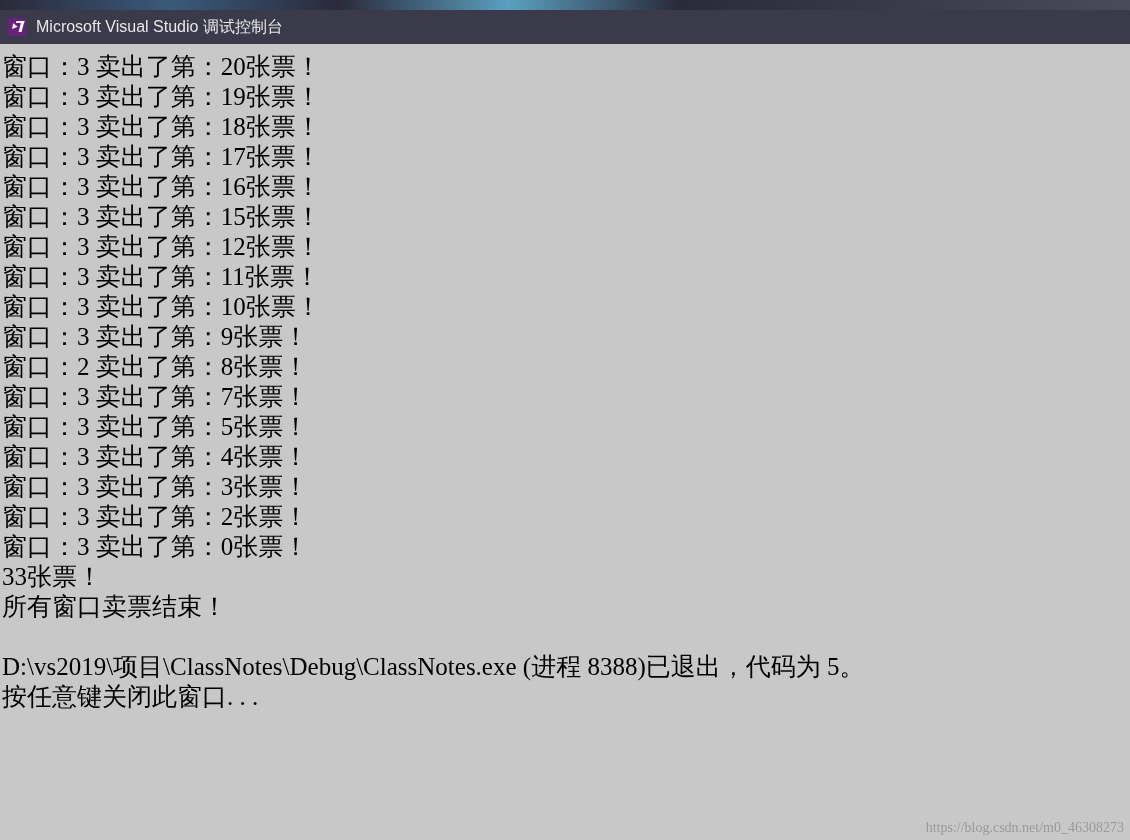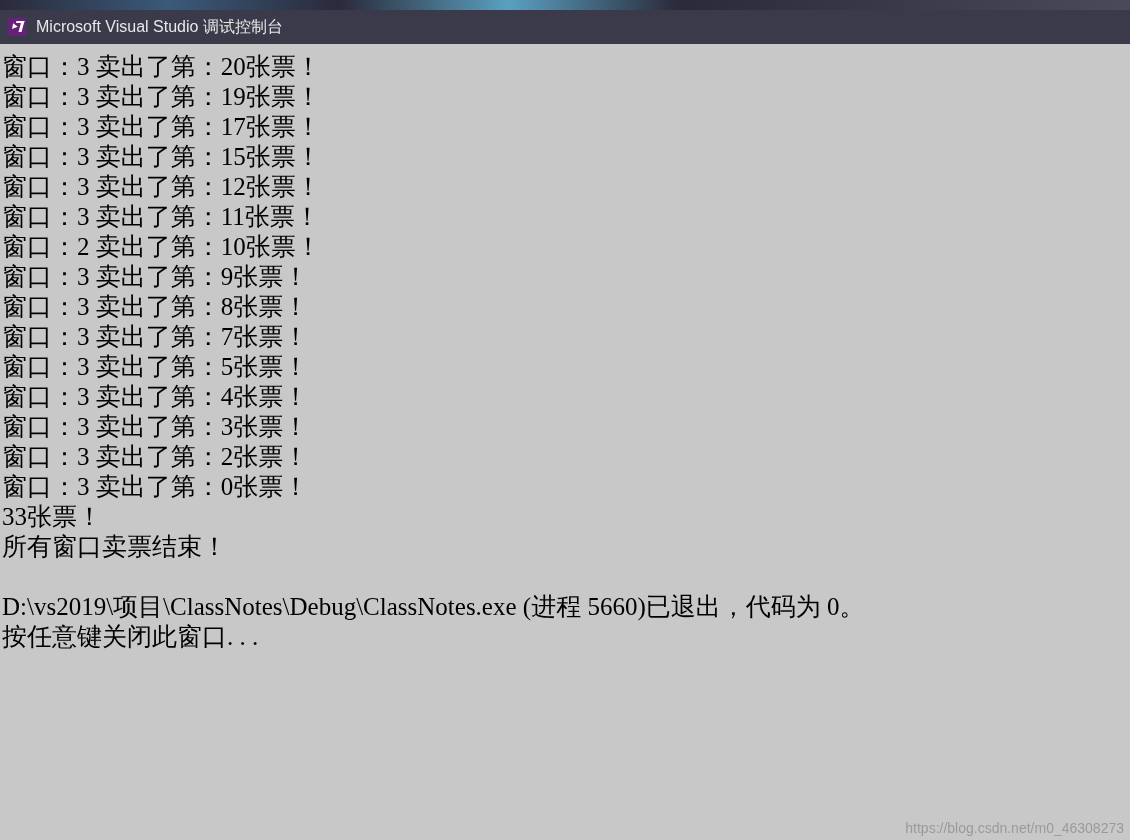--- a/index.html
+++ b/index.html
@@ -79,51 +79,53 @@
       font-family: "SimSun", "宋体", serif;
     }
     .blank-line {
       height: 30px;
     }
     .watermark {
       position: absolute;
       right: 6px;
       bottom: 4px;
       color: #9a9a9a;
-      font-family: Liberation Sans, sans-serif;
+      font-family: Liberation Serif, serif;
       font-size: 14px;
     }
   </style>
 </head>
 <body>
 
 <div class="top-strip"></div>
 
 <div class="title-bar">
   <div class="vs-icon"></div>
   <div class="title-text">Microsoft Visual Studio 调试控制台</div>
 </div>
 
 <div class="console-body">
   <div id="ticket-lines">
       <div class="console-line">窗口：3 卖出了第：20张票！</div>
       <div class="console-line">窗口：3 卖出了第：19张票！</div>
+      <div class="console-line">窗口：3 卖出了第：18张票！</div>
       <div class="console-line">窗口：3 卖出了第：17张票！</div>
+      <div class="console-line">窗口：3 卖出了第：16张票！</div>
       <div class="console-line">窗口：3 卖出了第：15张票！</div>
       <div class="console-line">窗口：3 卖出了第：12张票！</div>
       <div class="console-line">窗口：3 卖出了第：11张票！</div>
-      <div class="console-line">窗口：2 卖出了第：10张票！</div>
+      <div class="console-line">窗口：3 卖出了第：10张票！</div>
       <div class="console-line">窗口：3 卖出了第：9张票！</div>
-      <div class="console-line">窗口：3 卖出了第：8张票！</div>
+      <div class="console-line">窗口：2 卖出了第：8张票！</div>
       <div class="console-line">窗口：3 卖出了第：7张票！</div>
       <div class="console-line">窗口：3 卖出了第：5张票！</div>
       <div class="console-line">窗口：3 卖出了第：4张票！</div>
       <div class="console-line">窗口：3 卖出了第：3张票！</div>
       <div class="console-line">窗口：3 卖出了第：2张票！</div>
       <div class="console-line">窗口：3 卖出了第：0张票！</div>
     </div>
   <div class="console-line">33张票！</div>
   <div class="console-line">所有窗口卖票结束！</div>
   <div class="blank-line"></div>
-  <div class="console-line">D:\vs2019\项目\ClassNotes\Debug\ClassNotes.exe (进程 5660)已退出，代码为 0。</div>
+  <div class="console-line">D:\vs2019\项目\ClassNotes\Debug\ClassNotes.exe (进程 8388)已退出，代码为 5。</div>
   <div class="console-line">按任意键关闭此窗口. . .</div>
   <div class="watermark">https://blog.csdn.net/m0_46308273</div>
 </div>
 
 </body></html>

